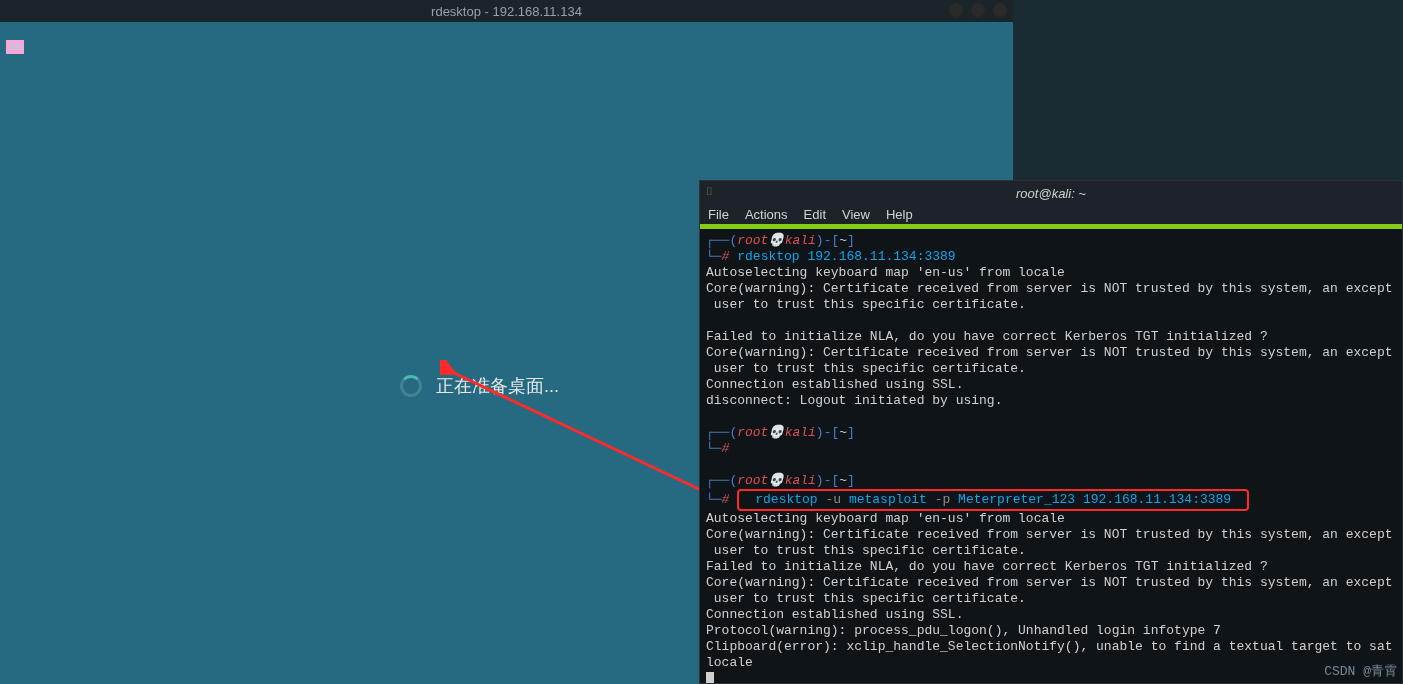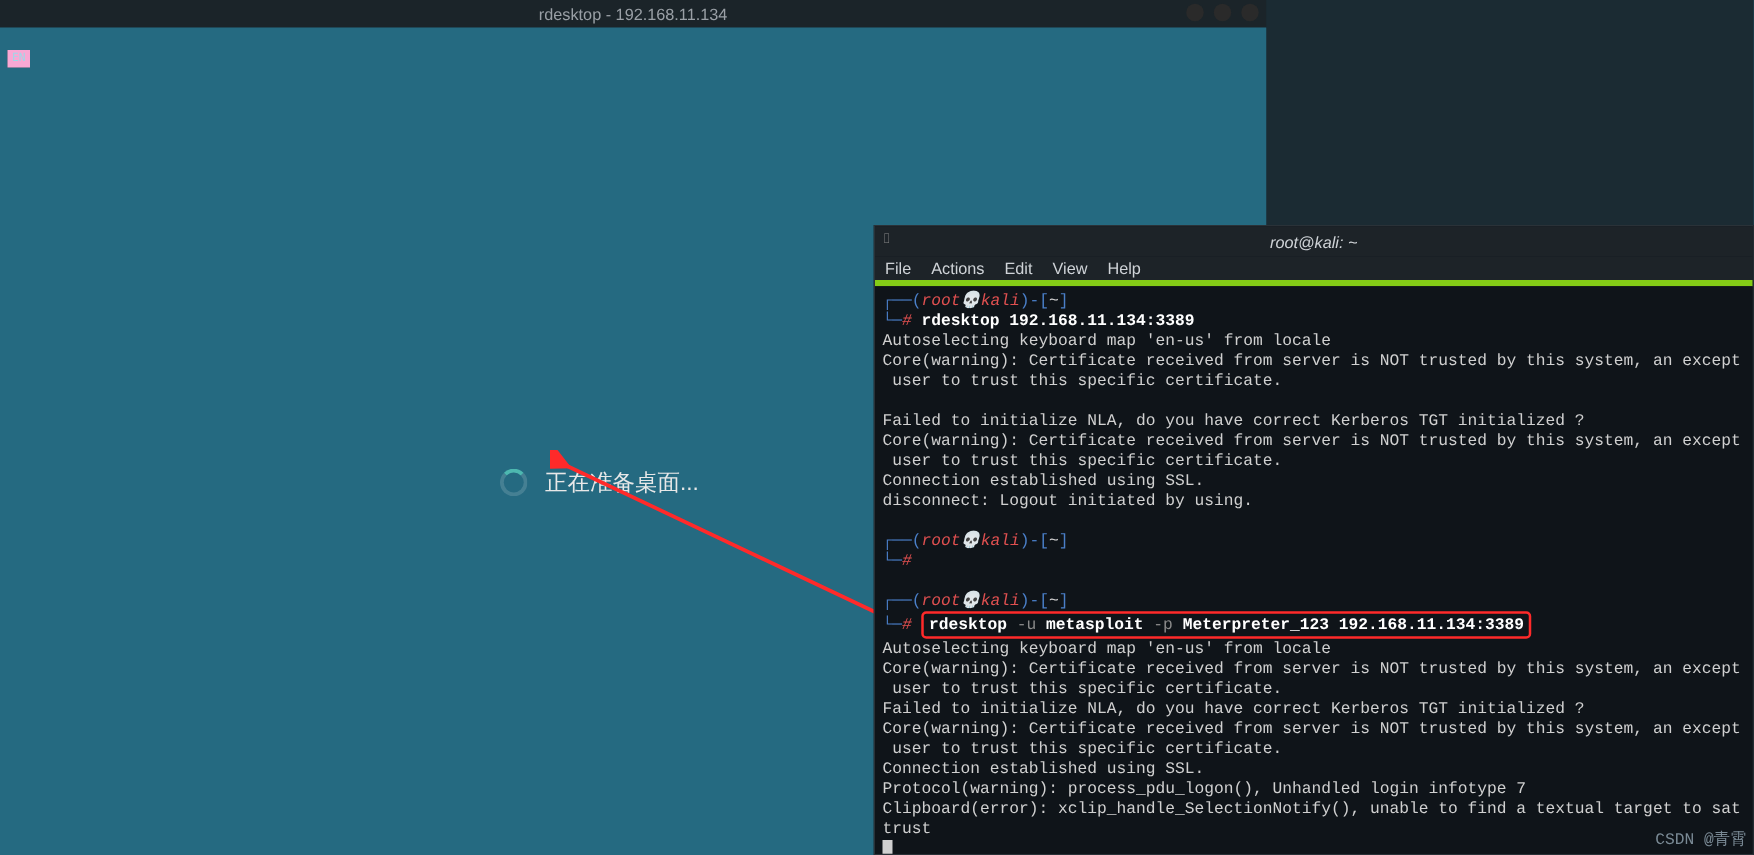--- a/index.html
+++ b/index.html
@@ -18,22 +18,22 @@
 .term-title{height:24px;background:#1d2328;display:flex;align-items:center;justify-content:center;position:relative;}
 .term-title-icon{position:absolute;left:6px;top:4px;color:#888;font-size:11px;}
 .term-title-text{color:#cfd3d7;font-size:13px;font-weight:500;font-style:italic;}
 .term-menu{height:24px;background:#1d2328;display:flex;align-items:center;gap:16px;padding-left:8px;border-bottom:5px solid #84cc16;}
 .term-menu-item{color:#cfd3d7;font-size:13px;cursor:pointer;}
 .term-body{flex:1;background:#0f1419;padding:4px 6px;font-family:'Courier New',monospace;font-size:13px;line-height:16px;color:#d0d0d0;overflow:hidden;white-space:pre;}
 .c-red{color:#e05050;font-style:italic;}
 .c-blue{color:#4a7fc8;}
 .c-grey{color:#8a8a8a;}
 .c-white{color:#d0d0d0;}
-.c-cmd{color:#ffffff;font-weight:bold;}
-.hl-box{border:2px solid #ff2a2a;border-radius:4px;padding:1px 4px;display:inline-block;}
+.c-cmd{color:#0ea5e9;}
+.hl-box{border:2px solid #ff2a2a;border-radius:4px;padding:1px 16px;display:inline-block;}
 .cursor-b{display:inline-block;width:8px;height:14px;background:#d0d0d0;vertical-align:text-bottom;}
 .arrow-svg{position:absolute;left:440px;top:360px;width:290px;height:160px;pointer-events:none;}
 .watermark{position:absolute;right:6px;bottom:4px;color:#7a8a95;font-size:13px;font-family:Liberation Mono, monospace;}
 </style>
 </head>
 <body>
 
 <div class="rdesktop-win">
   <div class="rd-title">
     <span class="rd-title-text">rdesktop - 192.168.11.134</span>
@@ -92,17 +92,17 @@
 <span class="c-blue">└─</span><span class="c-red">#</span> <span class="hl-box"><span class="c-cmd">rdesktop</span><span class="c-grey"> -u </span><span class="c-cmd">metasploit</span><span class="c-grey"> -p </span><span class="c-cmd">Meterpreter_123 192.168.11.134:3389</span></span>
 <span>Autoselecting keyboard map 'en-us' from locale</span>
 <span>Core(warning): Certificate received from server is NOT trusted by this system, an except</span>
 <span> user to trust this specific certificate.</span>
 <span>Failed to initialize NLA, do you have correct Kerberos TGT initialized ?</span>
 <span>Core(warning): Certificate received from server is NOT trusted by this system, an except</span>
 <span> user to trust this specific certificate.</span>
 <span>Connection established using SSL.</span>
 <span>Protocol(warning): process_pdu_logon(), Unhandled login infotype 7</span>
 <span>Clipboard(error): xclip_handle_SelectionNotify(), unable to find a textual target to sat</span>
-<span>trust</span>
+<span>locale</span>
 <span class="cursor-b"></span></div>
 </div>
 
 <div class="watermark">CSDN @青霄</div>
 
 </body></html>

